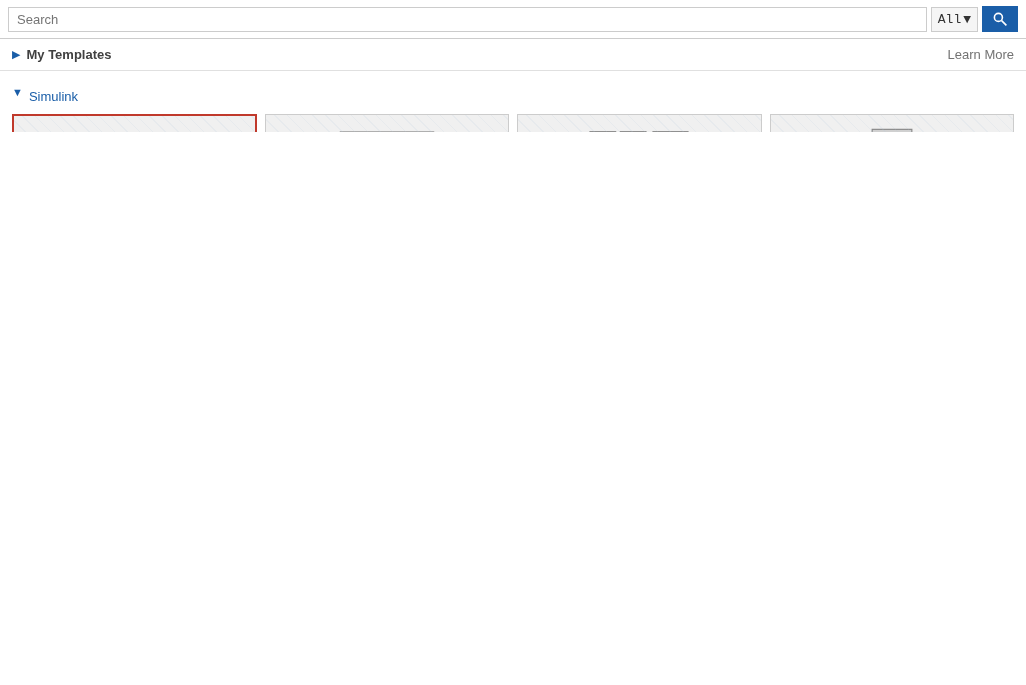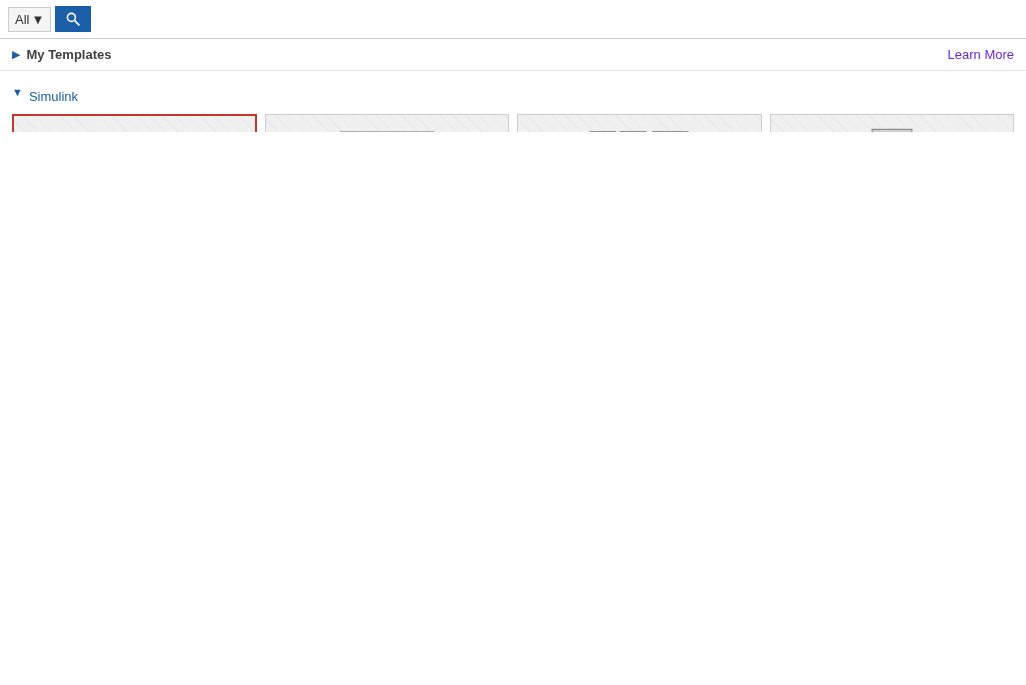--- a/index.html
+++ b/index.html
@@ -23,20 +23,21 @@
     }
     .search-filter {
       border: 1px solid #ccc;
       padding: 4px 6px;
       font-size: 13px;
       background: #f5f5f5;
       cursor: pointer;
       display: flex;
       align-items: center;
       gap: 2px;
+      font-family: Liberation Mono, monospace;
     }
     .search-btn {
       background: #1a5ea8;
       border: none;
       padding: 5px 10px;
       cursor: pointer;
       display: flex;
       align-items: center;
       justify-content: center;
     }
@@ -55,21 +56,21 @@
       font-size: 11px;
       color: #1a5ea8;
     }
     .section-header .title {
       font-size: 13px;
       color: #404040;
       font-weight: bold;
     }
     .section-header .learn-more {
       margin-left: auto;
-      color: #6d28d9;
+      color: #737373;
       text-decoration: none;
       font-size: 13px;
     }
 
     
     .simulink-section {
       padding: 0 12px 8px 12px;
       border-bottom: 1px solid #e0e0e0;
     }
     .simulink-header {
@@ -191,20 +192,21 @@
       display: grid;
       grid-template-columns: repeat(4, 1fr);
       gap: 8px;
       margin-bottom: 6px;
     }
   </style>
 </head>
 <body>
 
 <div class="search-bar">
+  <input type="text" class="search-input" placeholder="Search" style="">
   <div class="search-filter">
     <span>All</span>
     <span>▼</span>
   </div>
   <button class="search-btn">
     <svg viewBox="0 0 20 20" fill="white">
       <circle cx="8" cy="8" r="5" stroke="white" stroke-width="2" fill="none"></circle>
       <line x1="12" y1="12" x2="18" y2="18" stroke="white" stroke-width="2"></line>
     </svg>
   </button>

